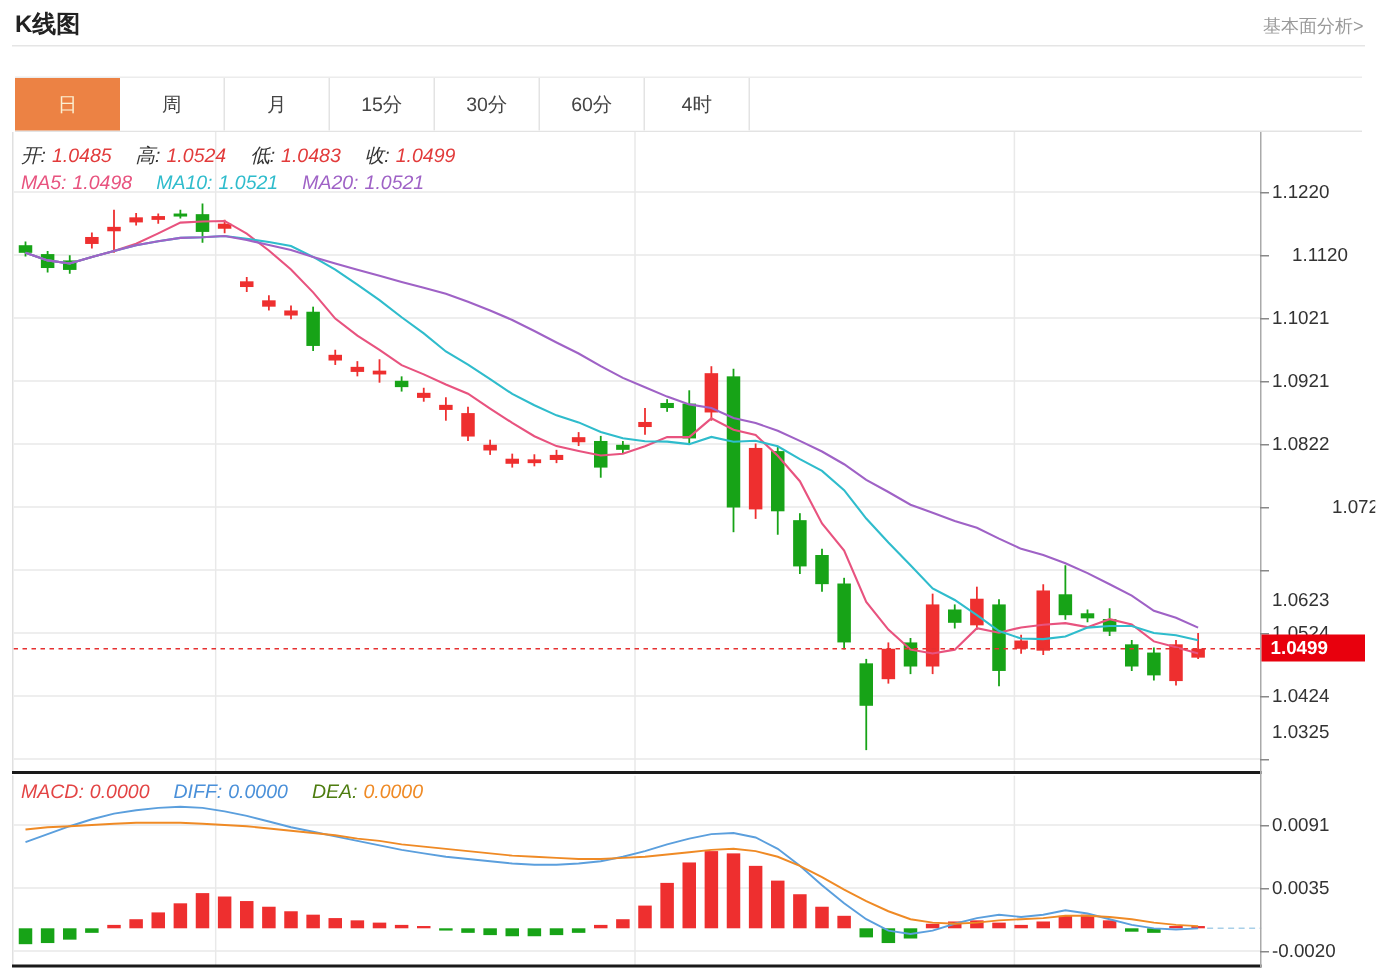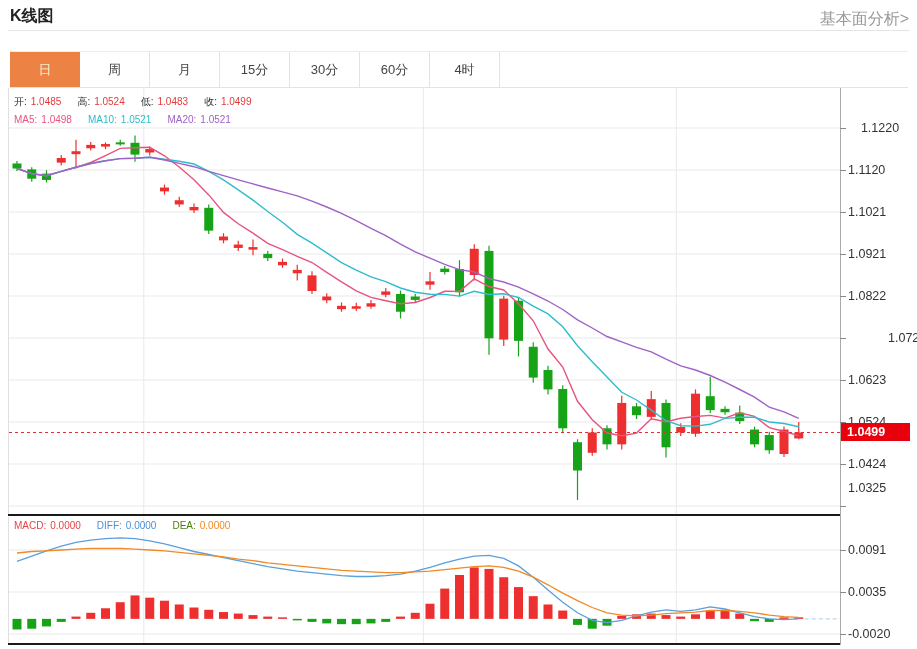--- a/index.html
+++ b/index.html
@@ -1,32 +1,32 @@
 <!DOCTYPE html>
 <html><head>
 <meta charset="utf-8">
 <style>
   html,body{margin:0;padding:0;background:#fff;}
   .page{position:relative;width:917px;height:649px;background:#fff;overflow:hidden;
         font-family:"Liberation Sans","DejaVu Sans",sans-serif;}
   .page-title{position:absolute;left:10px;top:6px;font-size:16px;font-weight:bold;color:#222;}
-  .analysis-link{position:absolute;right:8px;top:9px;font-size:16px;color:#999;text-decoration:none;cursor:pointer;}
+  .analysis-link{position:absolute;right:8px;top:9px;font-size:12px;color:#999;text-decoration:none;cursor:pointer;}
   .title-divider{position:absolute;left:8px;right:7px;top:30px;height:1px;background:#e5e5e5;}
   .tabbar{position:absolute;left:10px;top:51px;width:898px;height:37px;display:flex;
           border-top:1px solid #ececec;border-bottom:1px solid #e3e3e3;box-sizing:border-box;}
   .tab{width:70px;height:100%;line-height:35px;text-align:center;font-size:13px;color:#444;
        background:#fff;border-right:1px solid #e3e3e3;box-sizing:border-box;cursor:pointer;}
   .tab.active{background:#ec8244;color:#fbf0d2;border-right:none;}
   .plot-wrap{position:absolute;left:8px;top:88px;width:832px;height:427px;
              border-left:1px solid #e0e0e0;box-sizing:content-box;}
   .macd-wrap{position:absolute;left:8px;top:517px;width:832px;height:127px;border-left:1px solid #e0e0e0;}
   .panel-bottom-1{position:absolute;left:8px;top:514px;width:833px;height:2px;background:#1a1a1a;}
   .panel-bottom-2{position:absolute;left:8px;top:643px;width:833px;height:2px;background:#1a1a1a;}
   .axis-v-line{position:absolute;left:840px;top:88px;width:1px;height:557px;background:#aaa;}
-  .legend-row{position:absolute;left:14px;font-size:10px;white-space:nowrap;z-index:5;}
+  .legend-row{position:absolute;left:14px;font-size:13px;white-space:nowrap;z-index:5;font-style:italic;}
   .legend-row span{margin-right:4px;}
   .legend-row .gap{margin-right:16px;}
   .y-label{position:absolute;left:848px;width:64px;font-size:12.5px;color:#333;line-height:16px;z-index:3;}
   .y-tick{position:absolute;left:840px;width:6px;height:1px;background:#888;z-index:3;}
   .price-badge{position:absolute;left:841px;top:423px;width:69px;height:18px;background:#e8000d;color:#fff;
                font-size:12.5px;font-weight:bold;line-height:18px;padding-left:6px;box-sizing:border-box;z-index:6;}
   svg{display:block;}
 </style>
 </head>
 <body>
@@ -246,33 +246,33 @@
   <div class="legend-row" style="top:95px;"><span style="color: rgb(51, 51, 51);">开:</span><span class="gap" style="color: rgb(226, 59, 59);">1.0485</span><span style="color: rgb(51, 51, 51);">高:</span><span class="gap" style="color: rgb(226, 59, 59);">1.0524</span><span style="color: rgb(51, 51, 51);">低:</span><span class="gap" style="color: rgb(226, 59, 59);">1.0483</span><span style="color: rgb(51, 51, 51);">收:</span><span class="gap" style="color: rgb(226, 59, 59);">1.0499</span></div>
   <div class="legend-row" style="top:114px;"><span style="color: rgb(232, 83, 127);">MA5:</span><span class="gap" style="color: rgb(232, 83, 127);">1.0498</span><span style="color: rgb(47, 188, 204);">MA10:</span><span class="gap" style="color: rgb(47, 188, 204);">1.0521</span><span style="color: rgb(159, 98, 198);">MA20:</span><span class="gap" style="color: rgb(159, 98, 198);">1.0521</span></div>
   <div class="legend-row" style="top:520px;"><span style="color: rgb(227, 68, 68);">MACD:</span><span class="gap" style="color: rgb(227, 68, 68);">0.0000</span><span style="color: rgb(74, 144, 217);">DIFF:</span><span class="gap" style="color: rgb(74, 144, 217);">0.0000</span><span style="color: #4d7c0f;">DEA:</span><span class="gap" style="color: rgb(239, 138, 37);">0.0000</span></div>
 
   <div class="panel-bottom-1"></div>
   <div class="panel-bottom-2"></div>
   <div class="axis-v-line"></div>
 
   <div>
       <div class="y-tick" style="top: 128px;"></div>
-      <div class="y-label" style="top: 120px; text-align: center;">1.1220</div>
+      <div class="y-label" style="top: 120px;">1.1220</div>
       <div class="y-tick" style="top: 170px;"></div>
-      <div class="y-label" style="top: 162px;">1.1120</div>
+      <div class="y-label" style="top: 162px; text-align: center;">1.1120</div>
       <div class="y-tick" style="top: 212px;"></div>
       <div class="y-label" style="top: 204px;">1.1021</div>
       <div class="y-tick" style="top: 254px;"></div>
       <div class="y-label" style="top: 246px;">1.0921</div>
       <div class="y-tick" style="top: 296px;"></div>
       <div class="y-label" style="top: 288px;">1.0822</div>
       <div class="y-tick" style="top: 338px;"></div>
       <div class="y-label" style="top: 330px; margin-left: 40px;">1.0723</div>
       <div class="y-tick" style="top: 380px;"></div>
-      <div class="y-label" style="top: 372px;">1.0623</div>
+      <div class="y-label" style="top: 392px;">1.0623</div>
       <div class="y-tick" style="top: 422px;"></div>
       <div class="y-label" style="top: 414px;">1.0524</div>
       <div class="y-tick" style="top: 464px;"></div>
       <div class="y-label" style="top: 456px;">1.0424</div>
       <div class="y-tick" style="top: 506px;"></div>
       <div class="y-label" style="top: 480px;">1.0325</div>
     </div>
   <div>
       <div class="y-tick" style="top: 550px;"></div>
       <div class="y-label" style="top: 542px;">0.0091</div>

